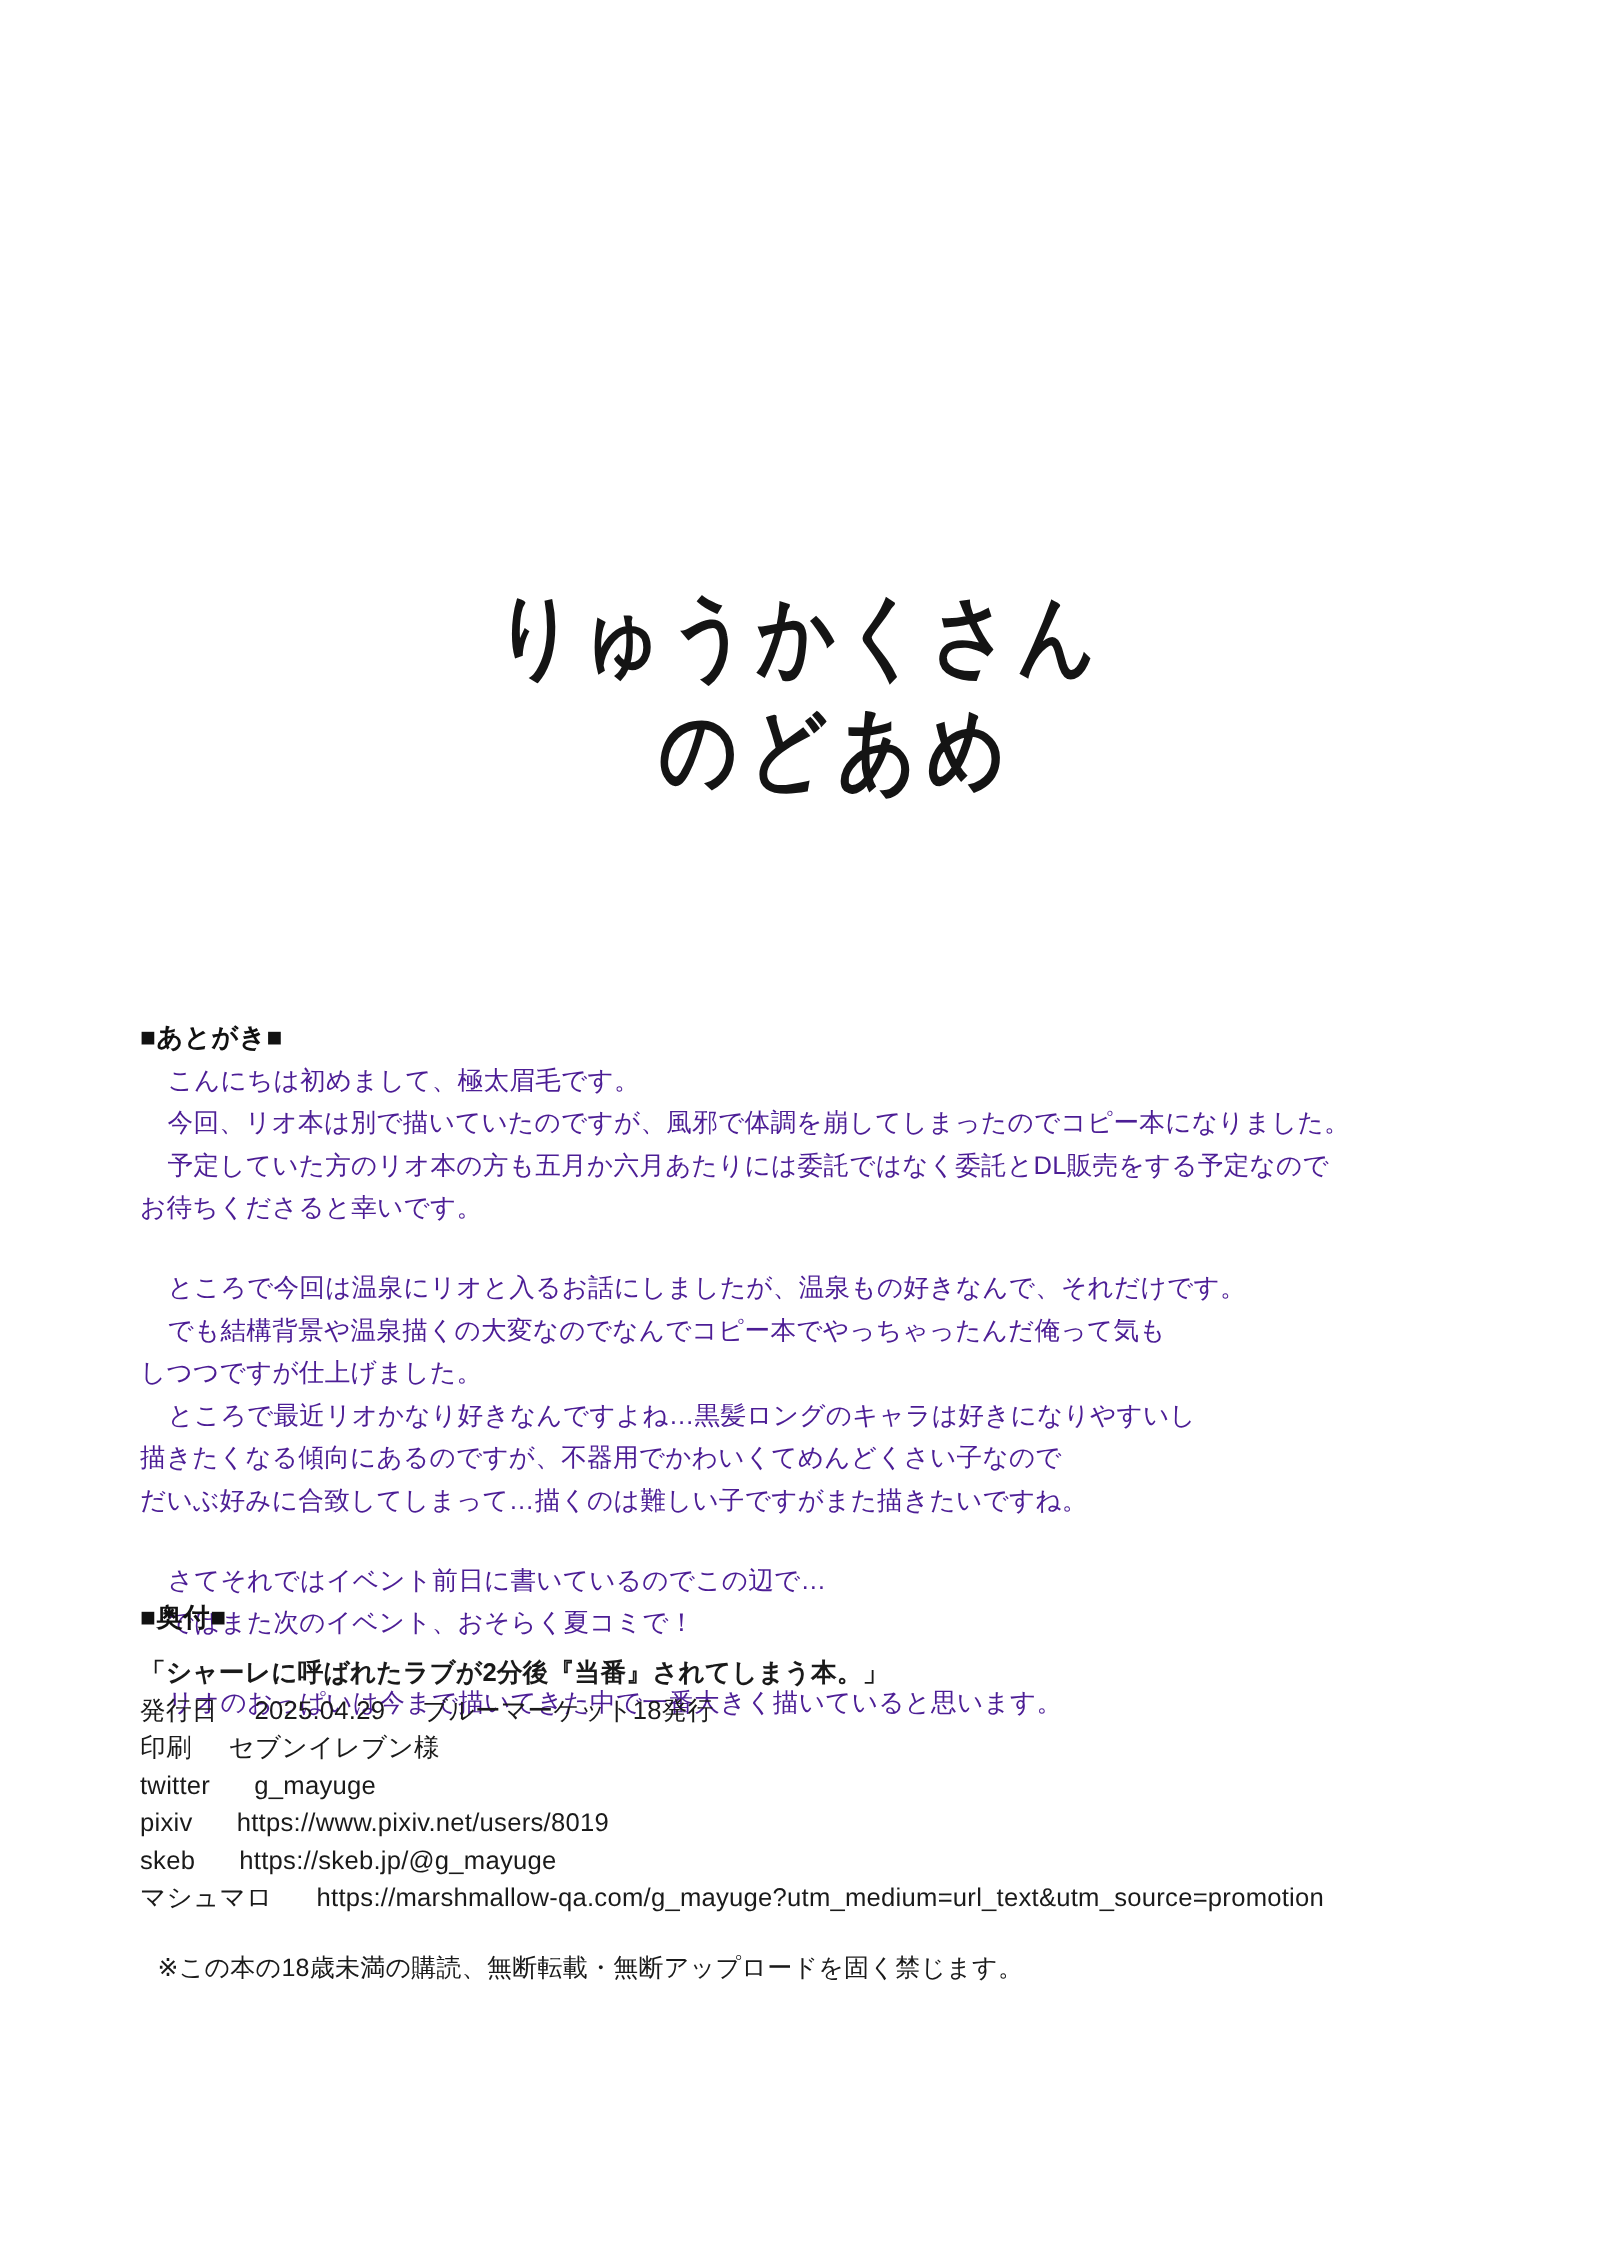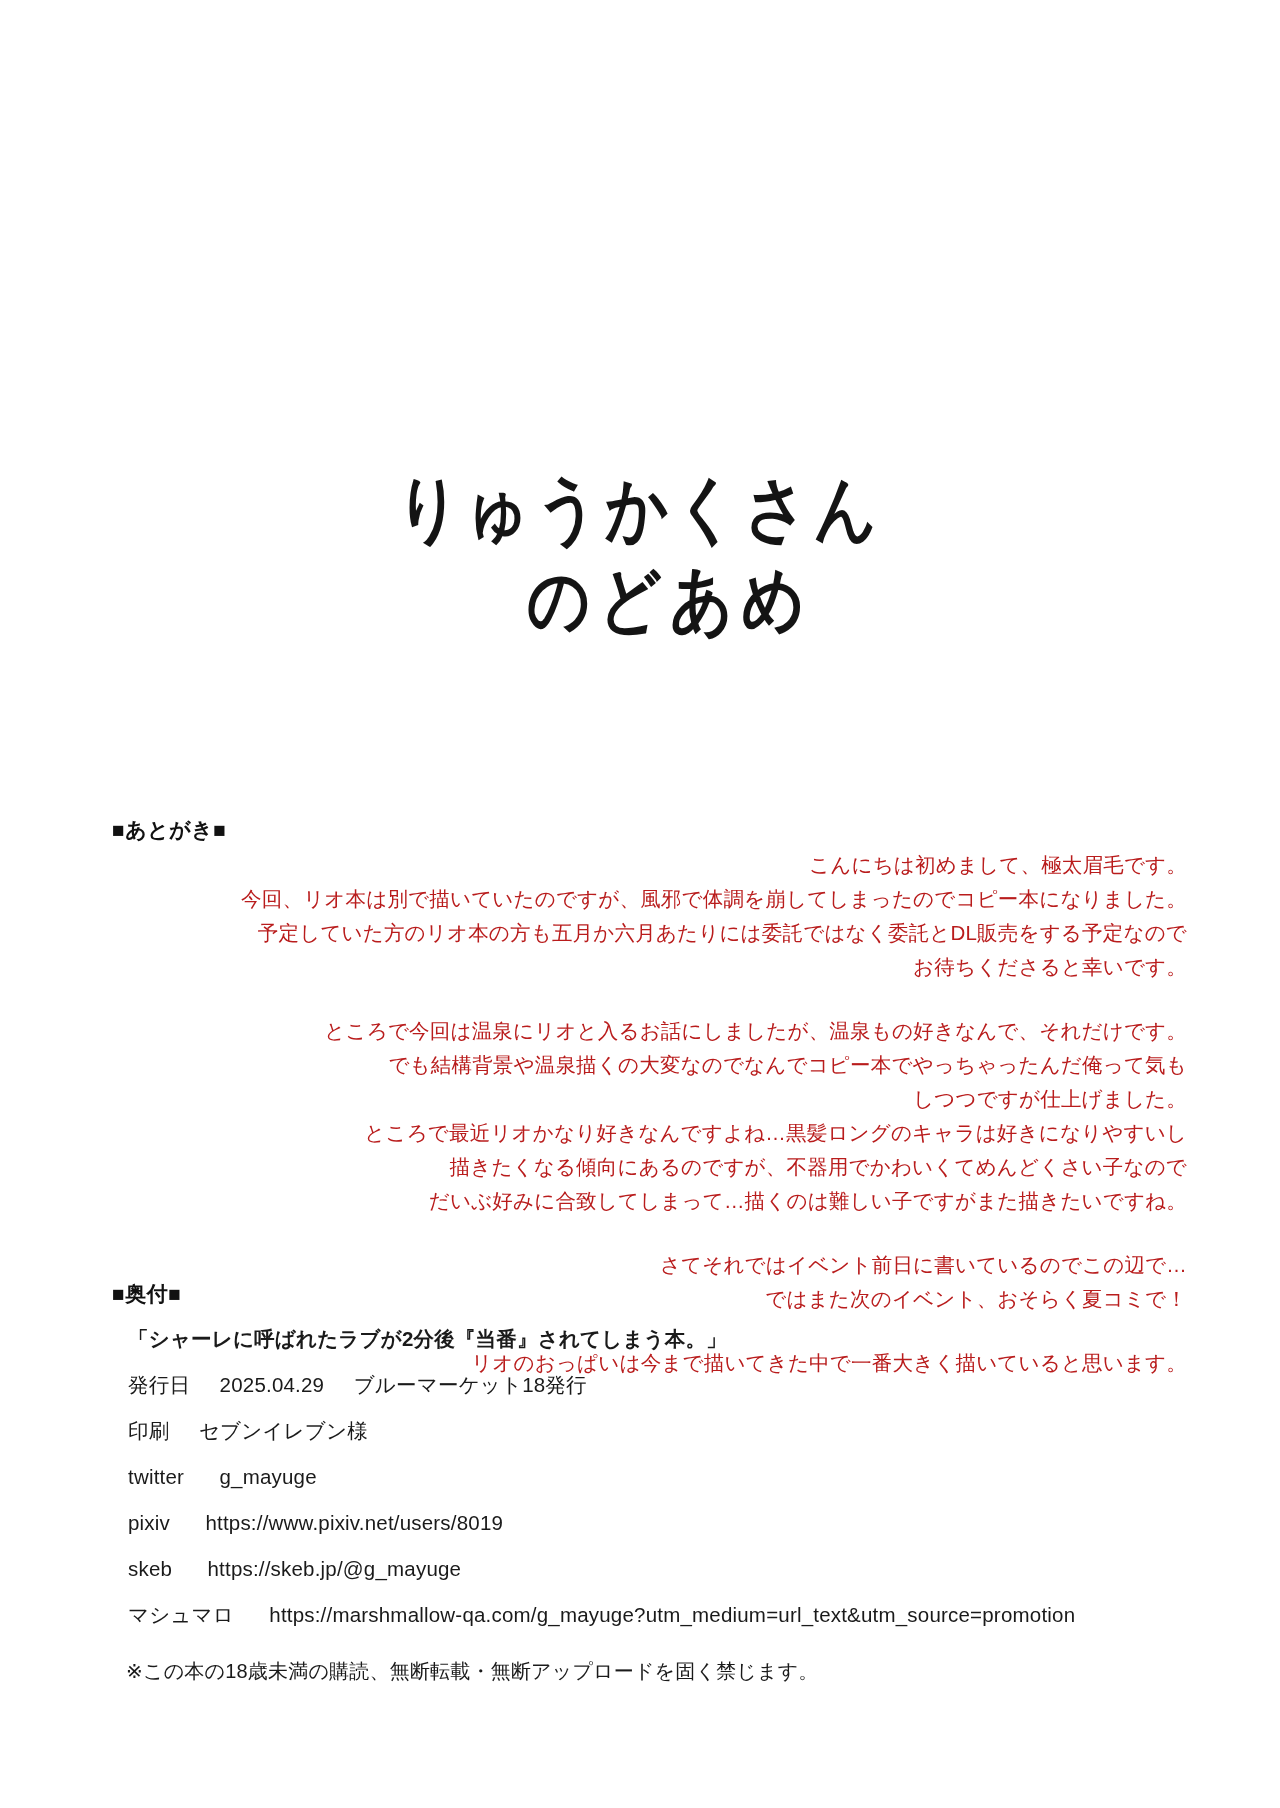--- a/index.html
+++ b/index.html
@@ -58,24 +58,23 @@
   .section-head {
     font-size: 21px;
     font-weight: 700;
     color: #111111;
     margin: 16px 0 4px 0;
     letter-spacing: 0.5px;
   }
   .para {
     font-size: 20.5px;
     line-height: 34px;
-    color: #b91c1c;
+    color: #4c1d95;
     margin: 0;
     letter-spacing: 0.2px;
-    text-align: right;
   }
   .para.indent {
     text-indent: 22px;
   }
   .gap-med { height: 30px; }
 
   
   .colophon {
     position: absolute;
     left: 112px;
@@ -86,21 +85,21 @@
     font-size: 21px;
     font-weight: 700;
     color: #111111;
     margin: 0 0 16px 0;
     letter-spacing: 0.5px;
   }
   .colo-line {
     font-size: 20.5px;
     line-height: 30px;
     color: #1a1a1a;
-    margin: 16px;
+    margin: 0;
     letter-spacing: 0.2px;
     white-space: nowrap;
   }
   .colo-title {
     font-weight: 700;
   }
   .notice {
     font-size: 20px;
     line-height: 30px;
     color: #1a1a1a;

